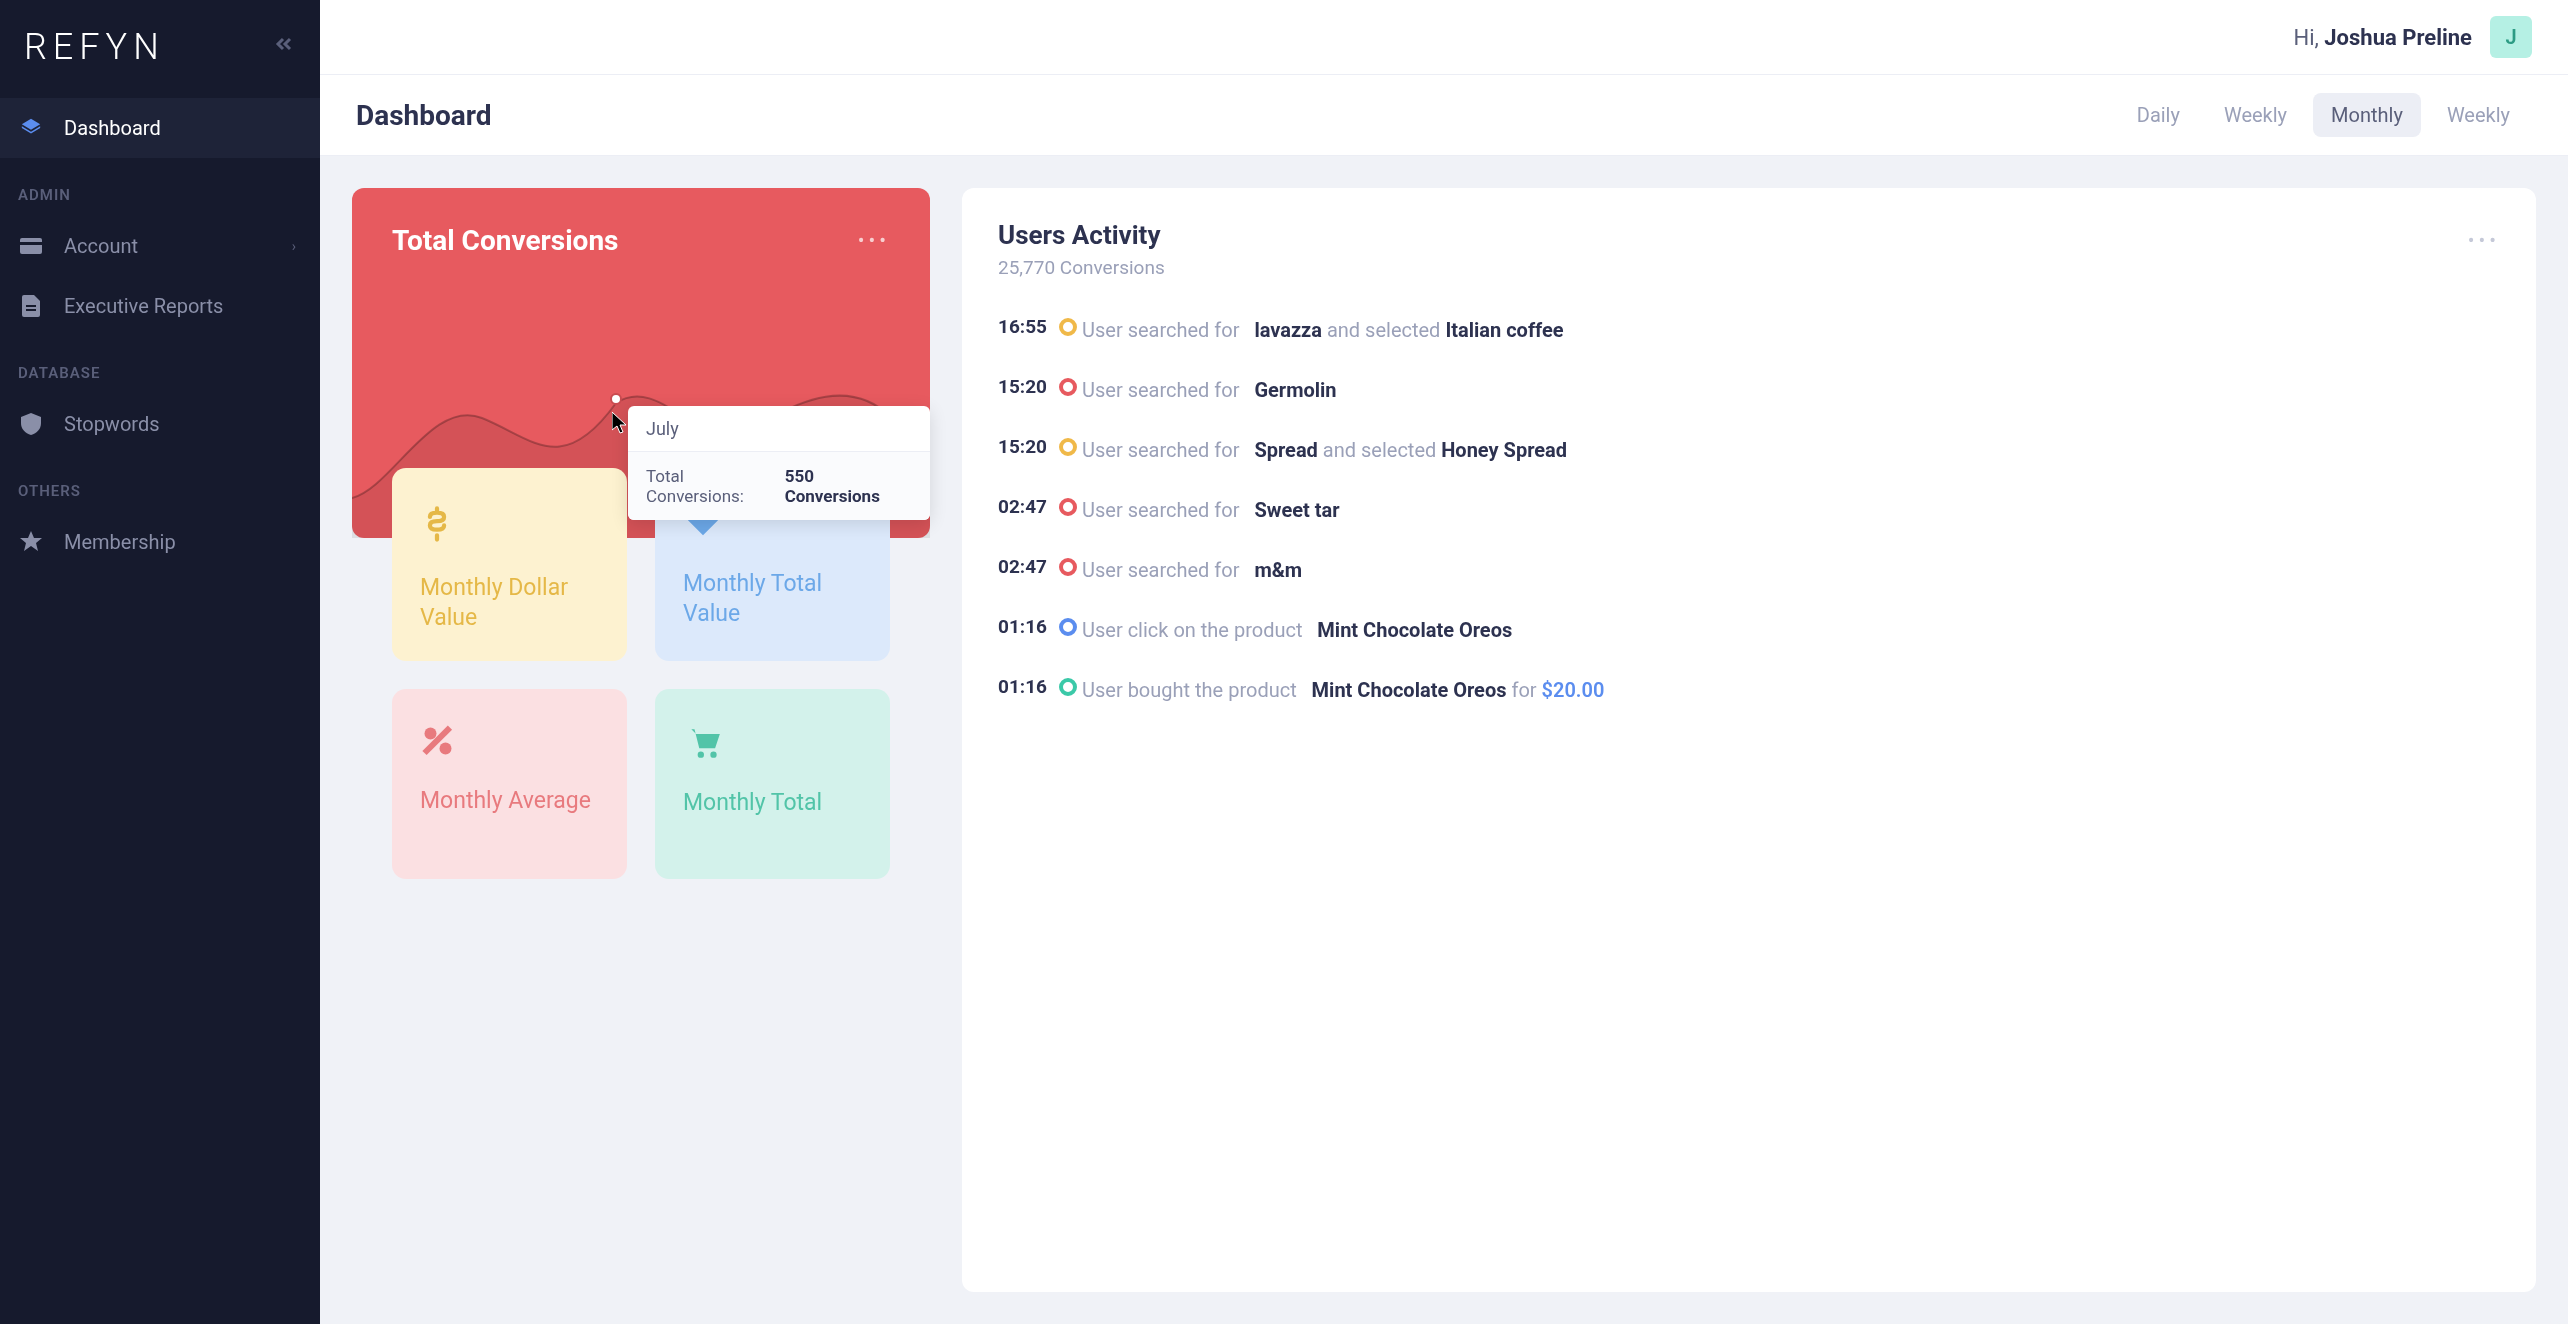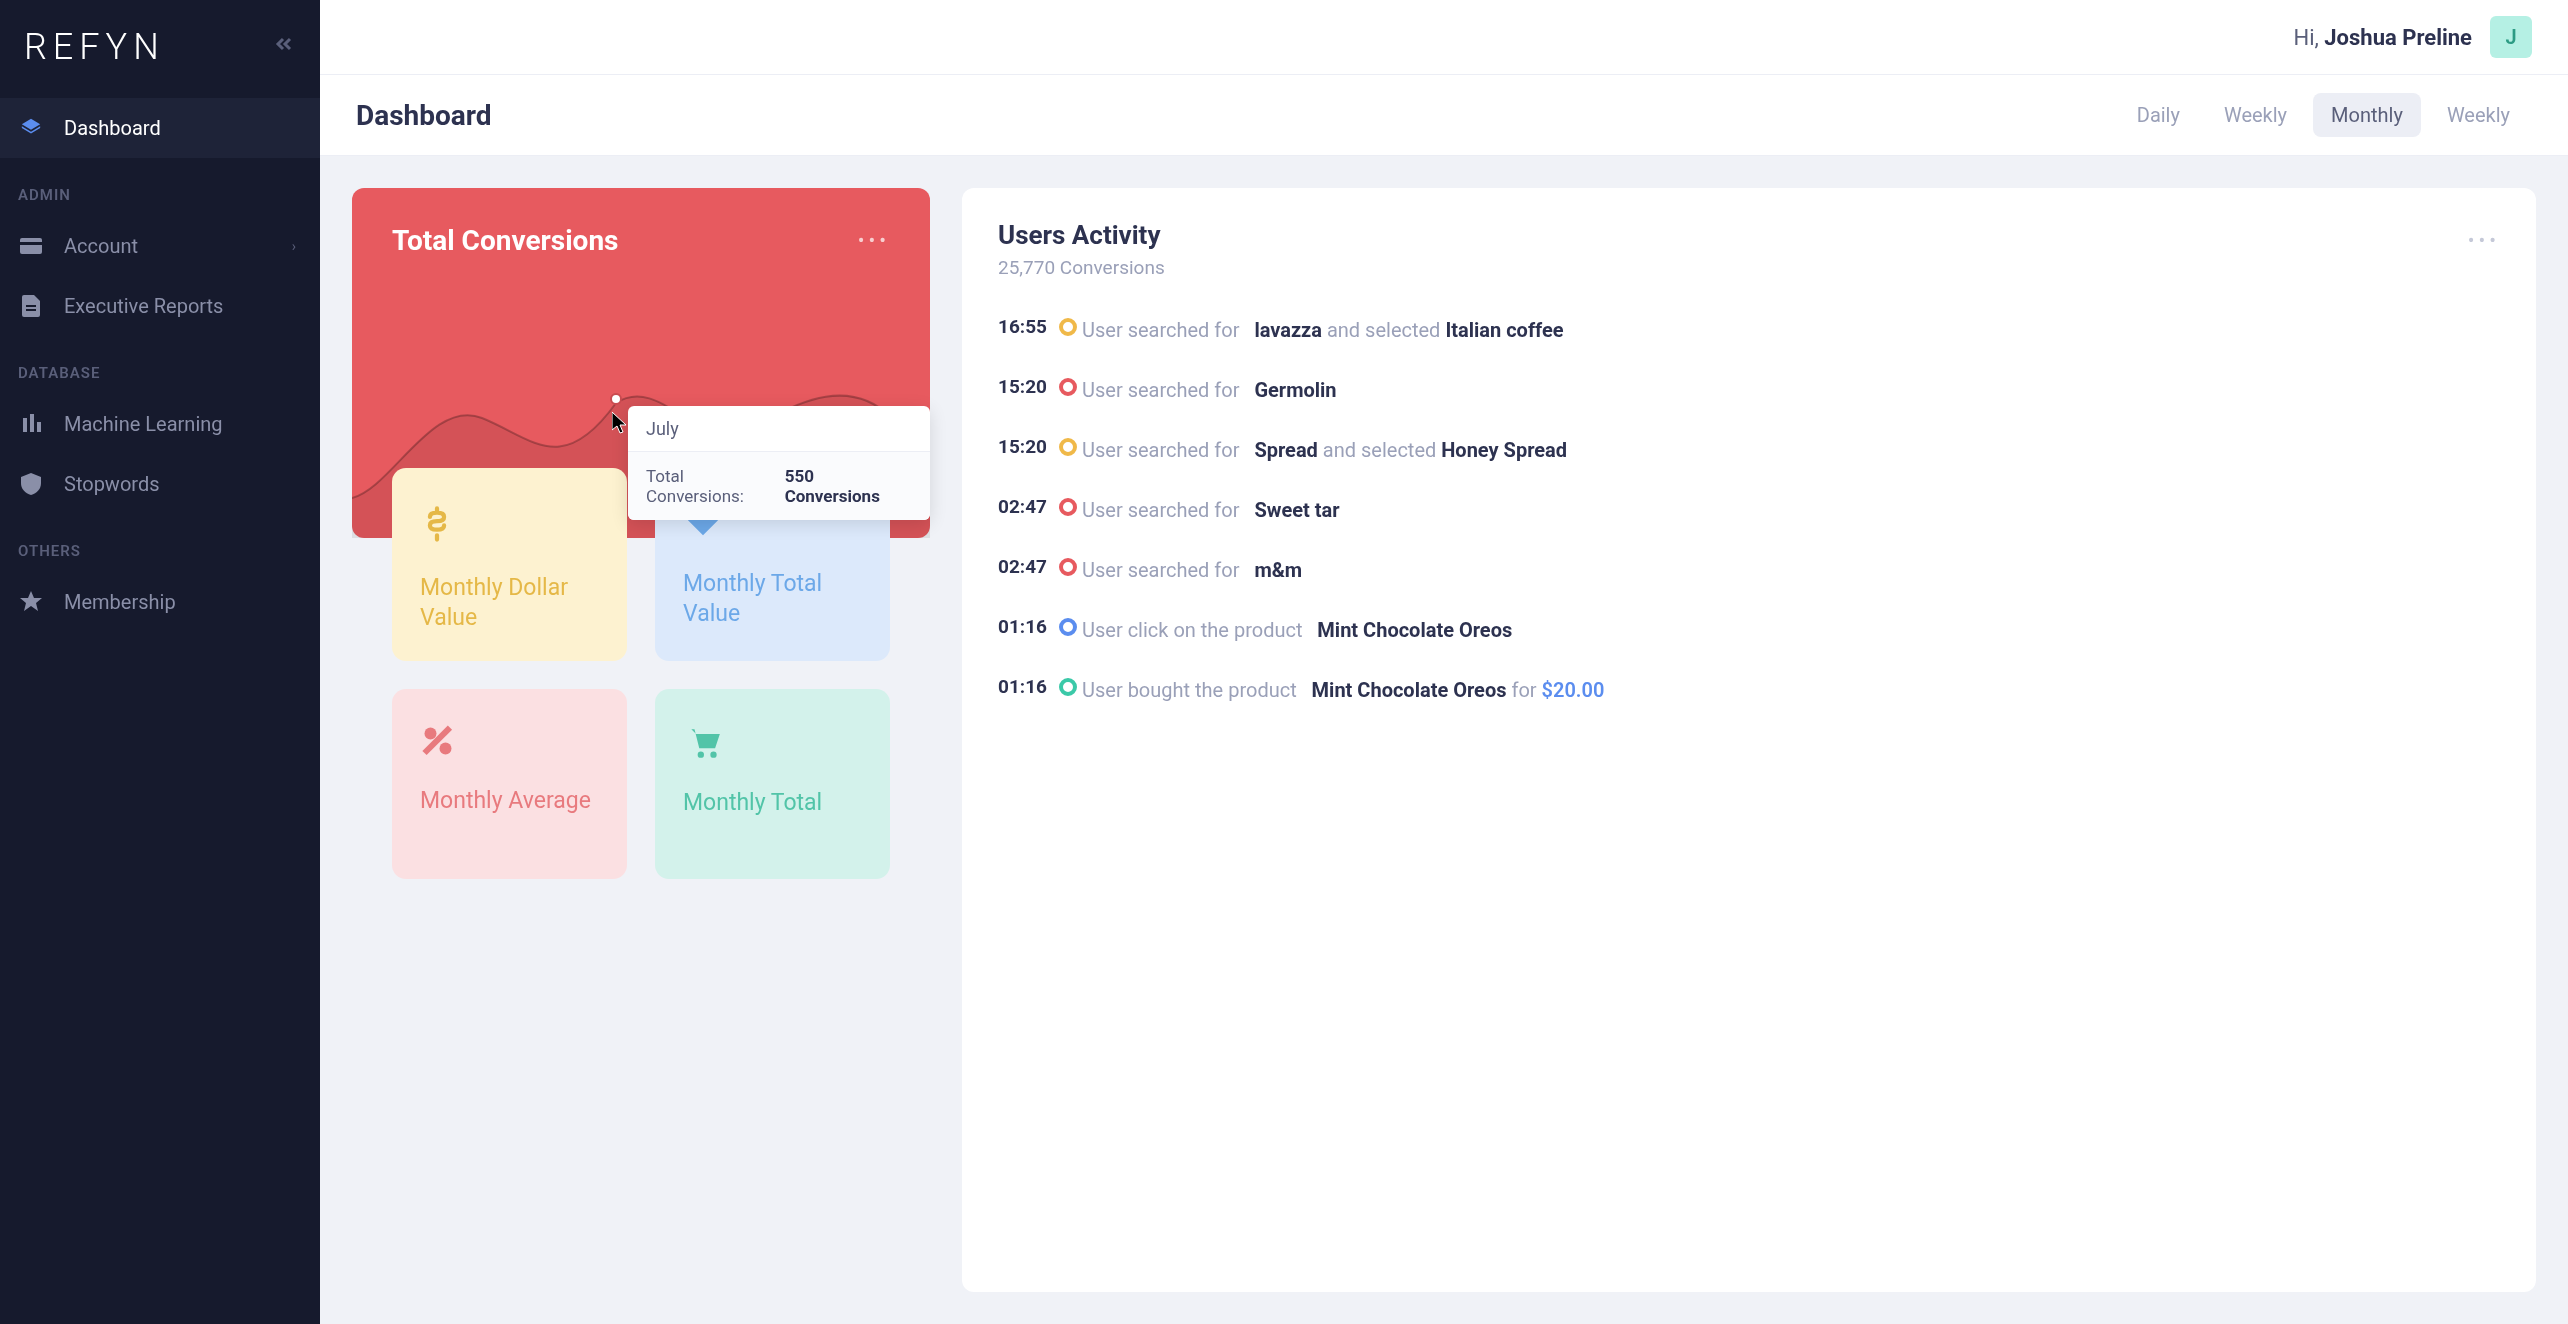--- a/index.html
+++ b/index.html
@@ -275,30 +275,20 @@
               <path d="M2 0h10l6 6v14a2 2 0 01-2 2H2a2 2 0 01-2-2V2a2 2 0 012-2z"></path>
               <rect x="4" y="10" width="10" height="2" fill="#161a2d"></rect>
               <rect x="4" y="14" width="10" height="2" fill="#161a2d"></rect>
             </svg>
           </span>
       <span class="nav-item-label">Executive Reports</span>
       </div>
         <div class="section-label">DATABASE</div>
         <div class="nav-item">
           <span class="nav-icon">
-            <svg width="20" height="20" viewBox="0 0 20 20" fill="currentColor">
-              <rect x="2" y="4" width="4" height="14"></rect>
-              <rect x="9" y="0" width="4" height="18"></rect>
-              <rect x="16" y="8" width="4" height="10"></rect>
-            </svg>
-          </span>
-      <span class="nav-item-label">Machine Learning</span>
-      </div>
-        <div class="nav-item">
-          <span class="nav-icon">
             <svg width="20" height="22" viewBox="0 0 20 22" fill="currentColor">
               <path d="M10 0l10 4v6c0 6-4 10-10 12C4 20 0 16 0 10V4l10-4z"></path>
             </svg>
           </span>
       <span class="nav-item-label">Stopwords</span>
       </div>
         <div class="section-label">OTHERS</div>
         <div class="nav-item">
           <span class="nav-icon">
             <svg width="22" height="22" viewBox="0 0 22 22" fill="currentColor">

